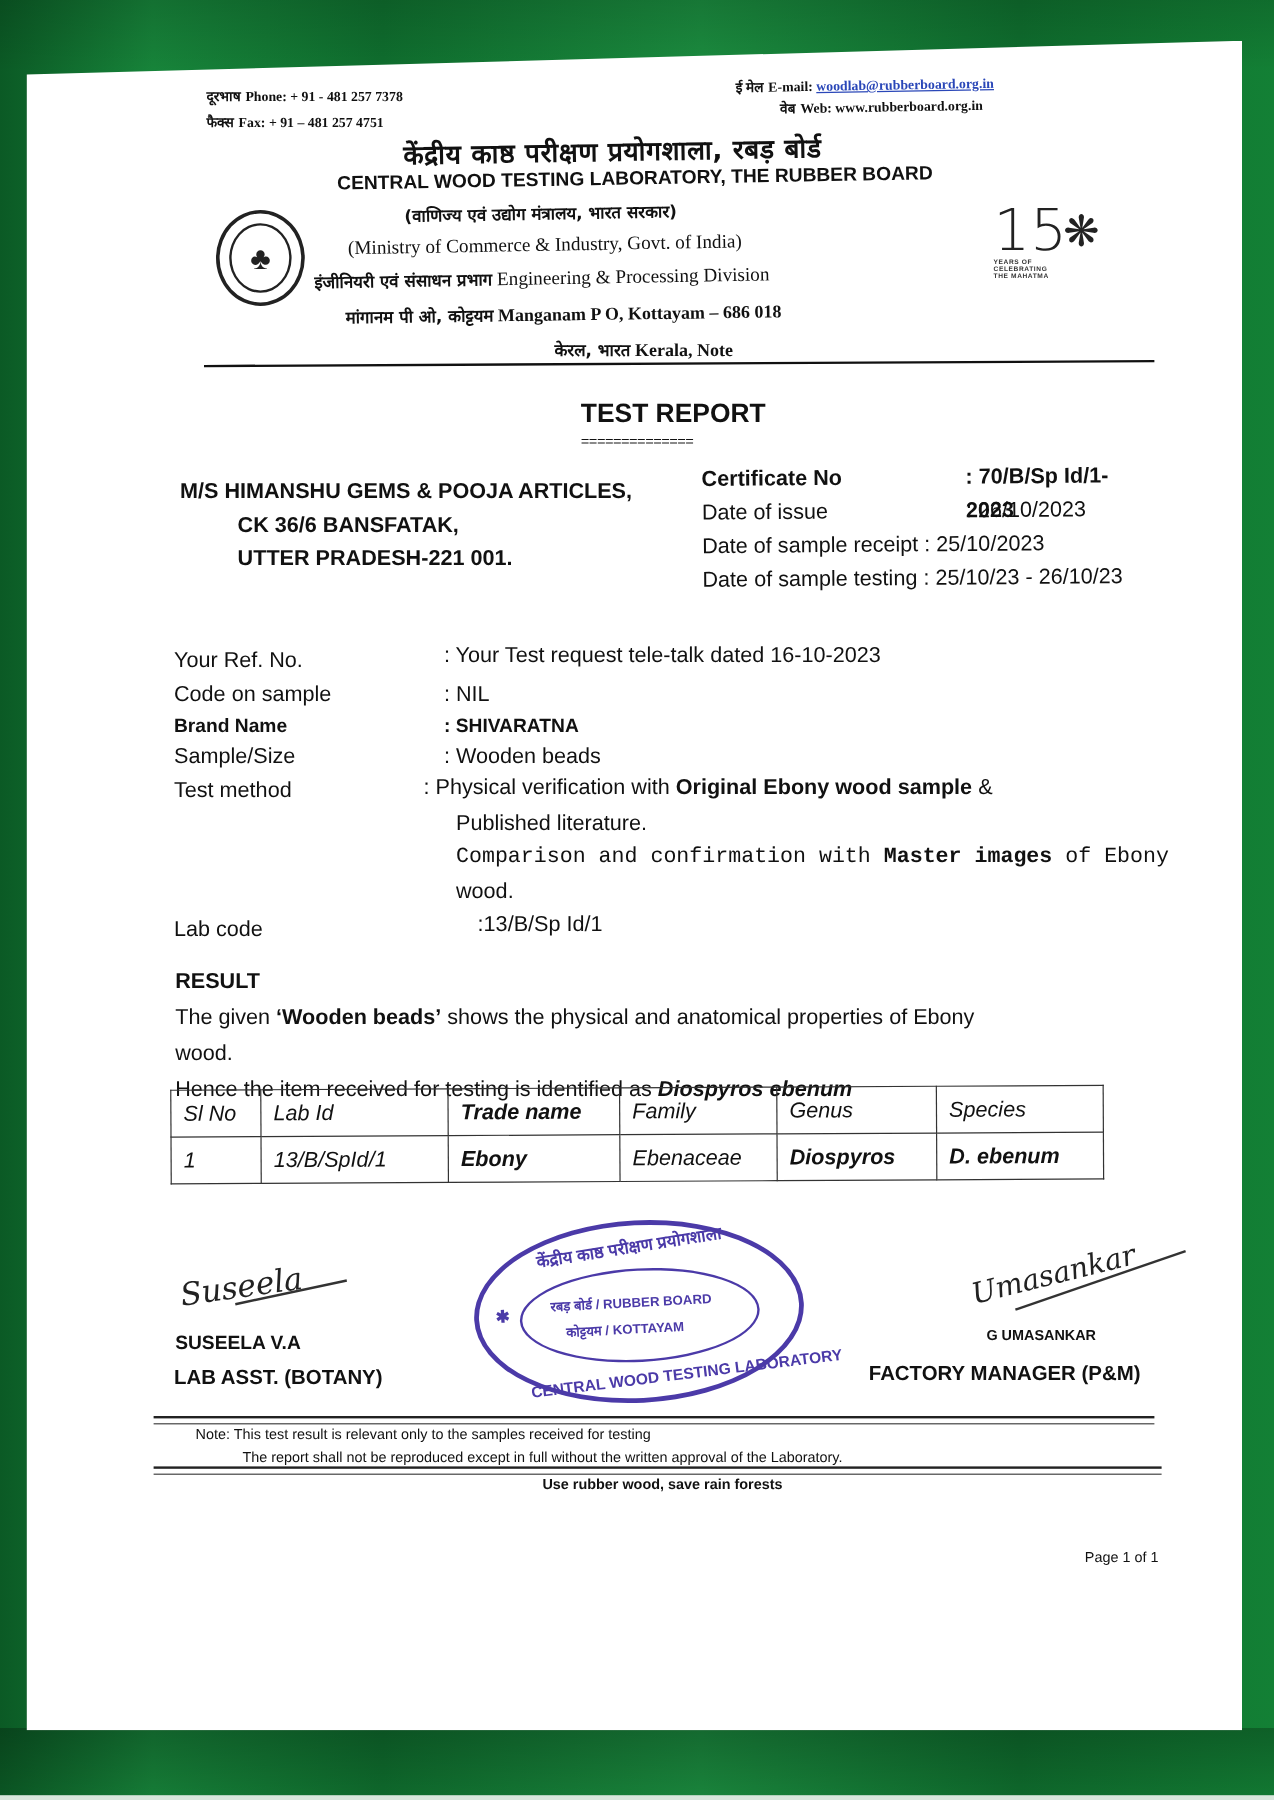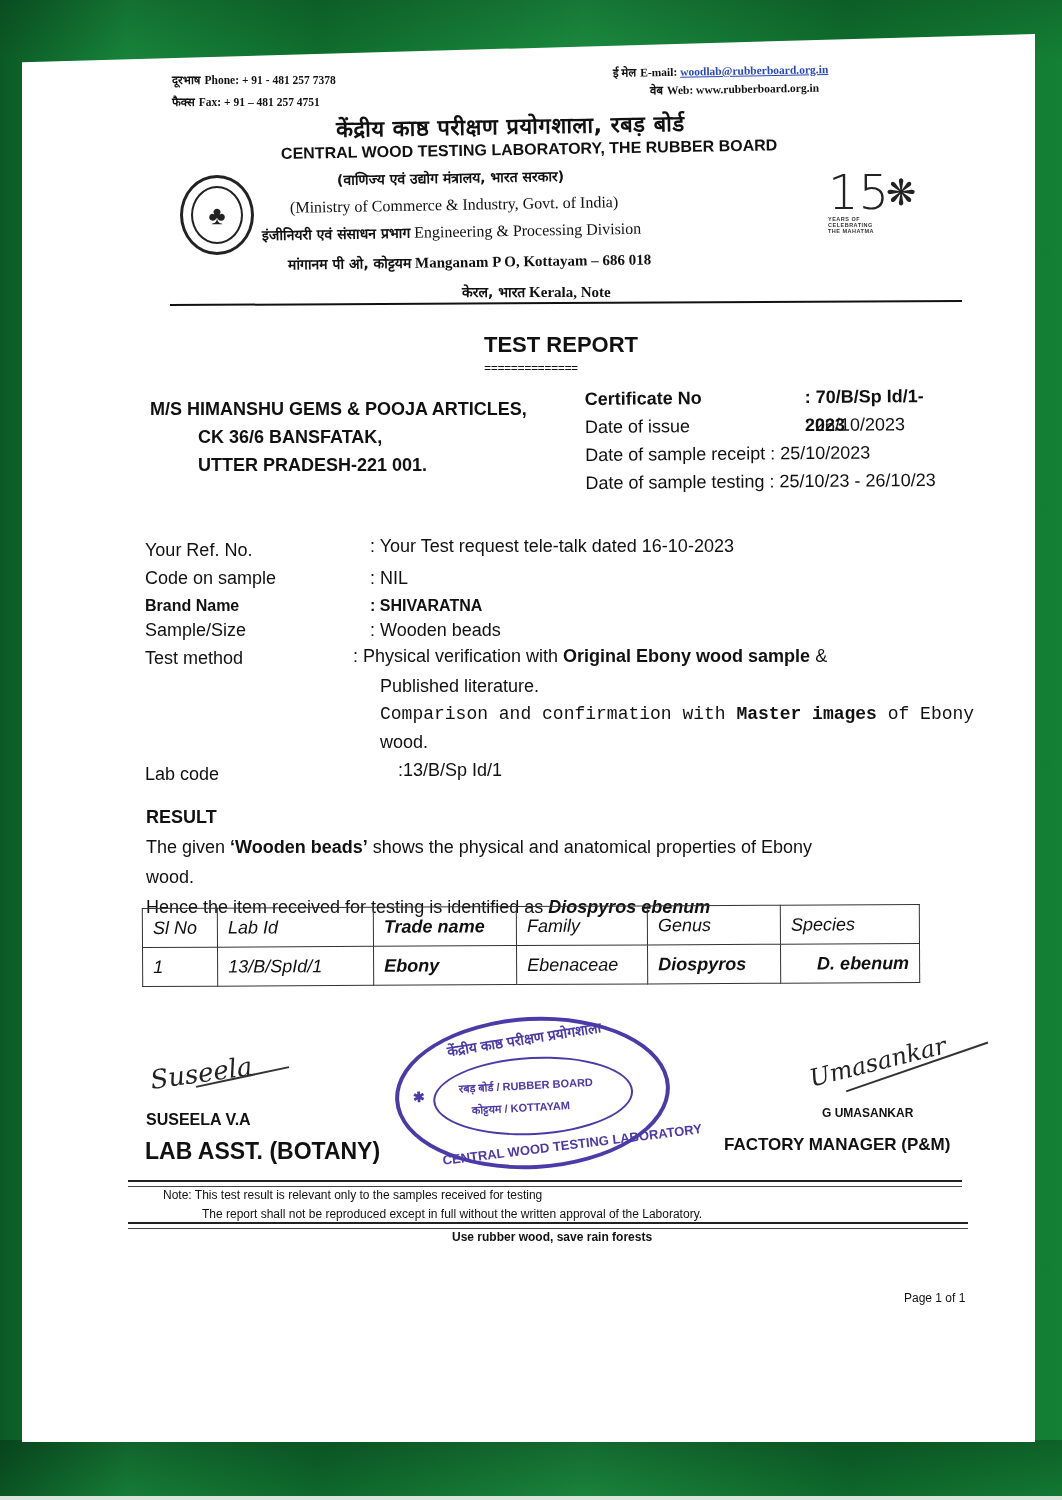--- a/index.html
+++ b/index.html
@@ -169,29 +169,29 @@
     <td style="width:110px;">Family</td>
     <td style="width:112px;">Genus</td>
     <td style="width:118px;">Species</td>
   </tr>
   <tr>
     <td>1</td>
     <td>13/B/SpId/1</td>
     <td style="font-weight:bold;">Ebony</td>
     <td>Ebenaceae</td>
     <td style="font-weight:bold; font-style:italic;">Diospyros</td>
-    <td style="font-weight:bold; font-style:italic;text-align:right;">D. ebenum</td>
+    <td style="font-weight:bold; font-style:italic;">D. ebenum</td>
   </tr>
 </tbody>
   </table>
 
 <div class="abs sig" style="left:150px; top:1058px; transform: rotate(-8deg);">Suseela</div>
 <div class="abs" style="left:195px; top:1076px; width:95px; height:1.5px; background:#333; transform: rotate(-12deg);"></div>
 <div class="abs body-text bold" style="left:146px; top:1111px; font-size:16px;">SUSEELA V.A</div>
-<div class="abs body-text bold" style="left:145px; top:1138px; font-size:23px;">LAB ASST. (BOTANY)</div>
+<div class="abs body-text bold" style="left:145px; top:1138px; font-size:17px;">LAB ASST. (BOTANY)</div>
 
 <div class="abs stamp">
   <div class="stamp-text" style="left:50px; top:8px; font-size:14px; transform: rotate(-6deg);">केंद्रीय काष्ठ परीक्षण प्रयोगशाला</div>
   <div class="stamp-inner"></div>
   <div class="stamp-text" style="left:14px; top:62px; font-size:14px;">✱</div>
   <div class="stamp-text" style="left:60px; top:56px; font-size:11px;">रबड़ बोर्ड / RUBBER BOARD</div>
   <div class="stamp-text" style="left:72px; top:78px; font-size:11px;">कोट्टयम / KOTTAYAM</div>
   <div class="stamp-text" style="left:40px; top:118px; font-size:13px; transform: rotate(-4deg);">CENTRAL WOOD TESTING LABORATORY</div>
 </div>
 

